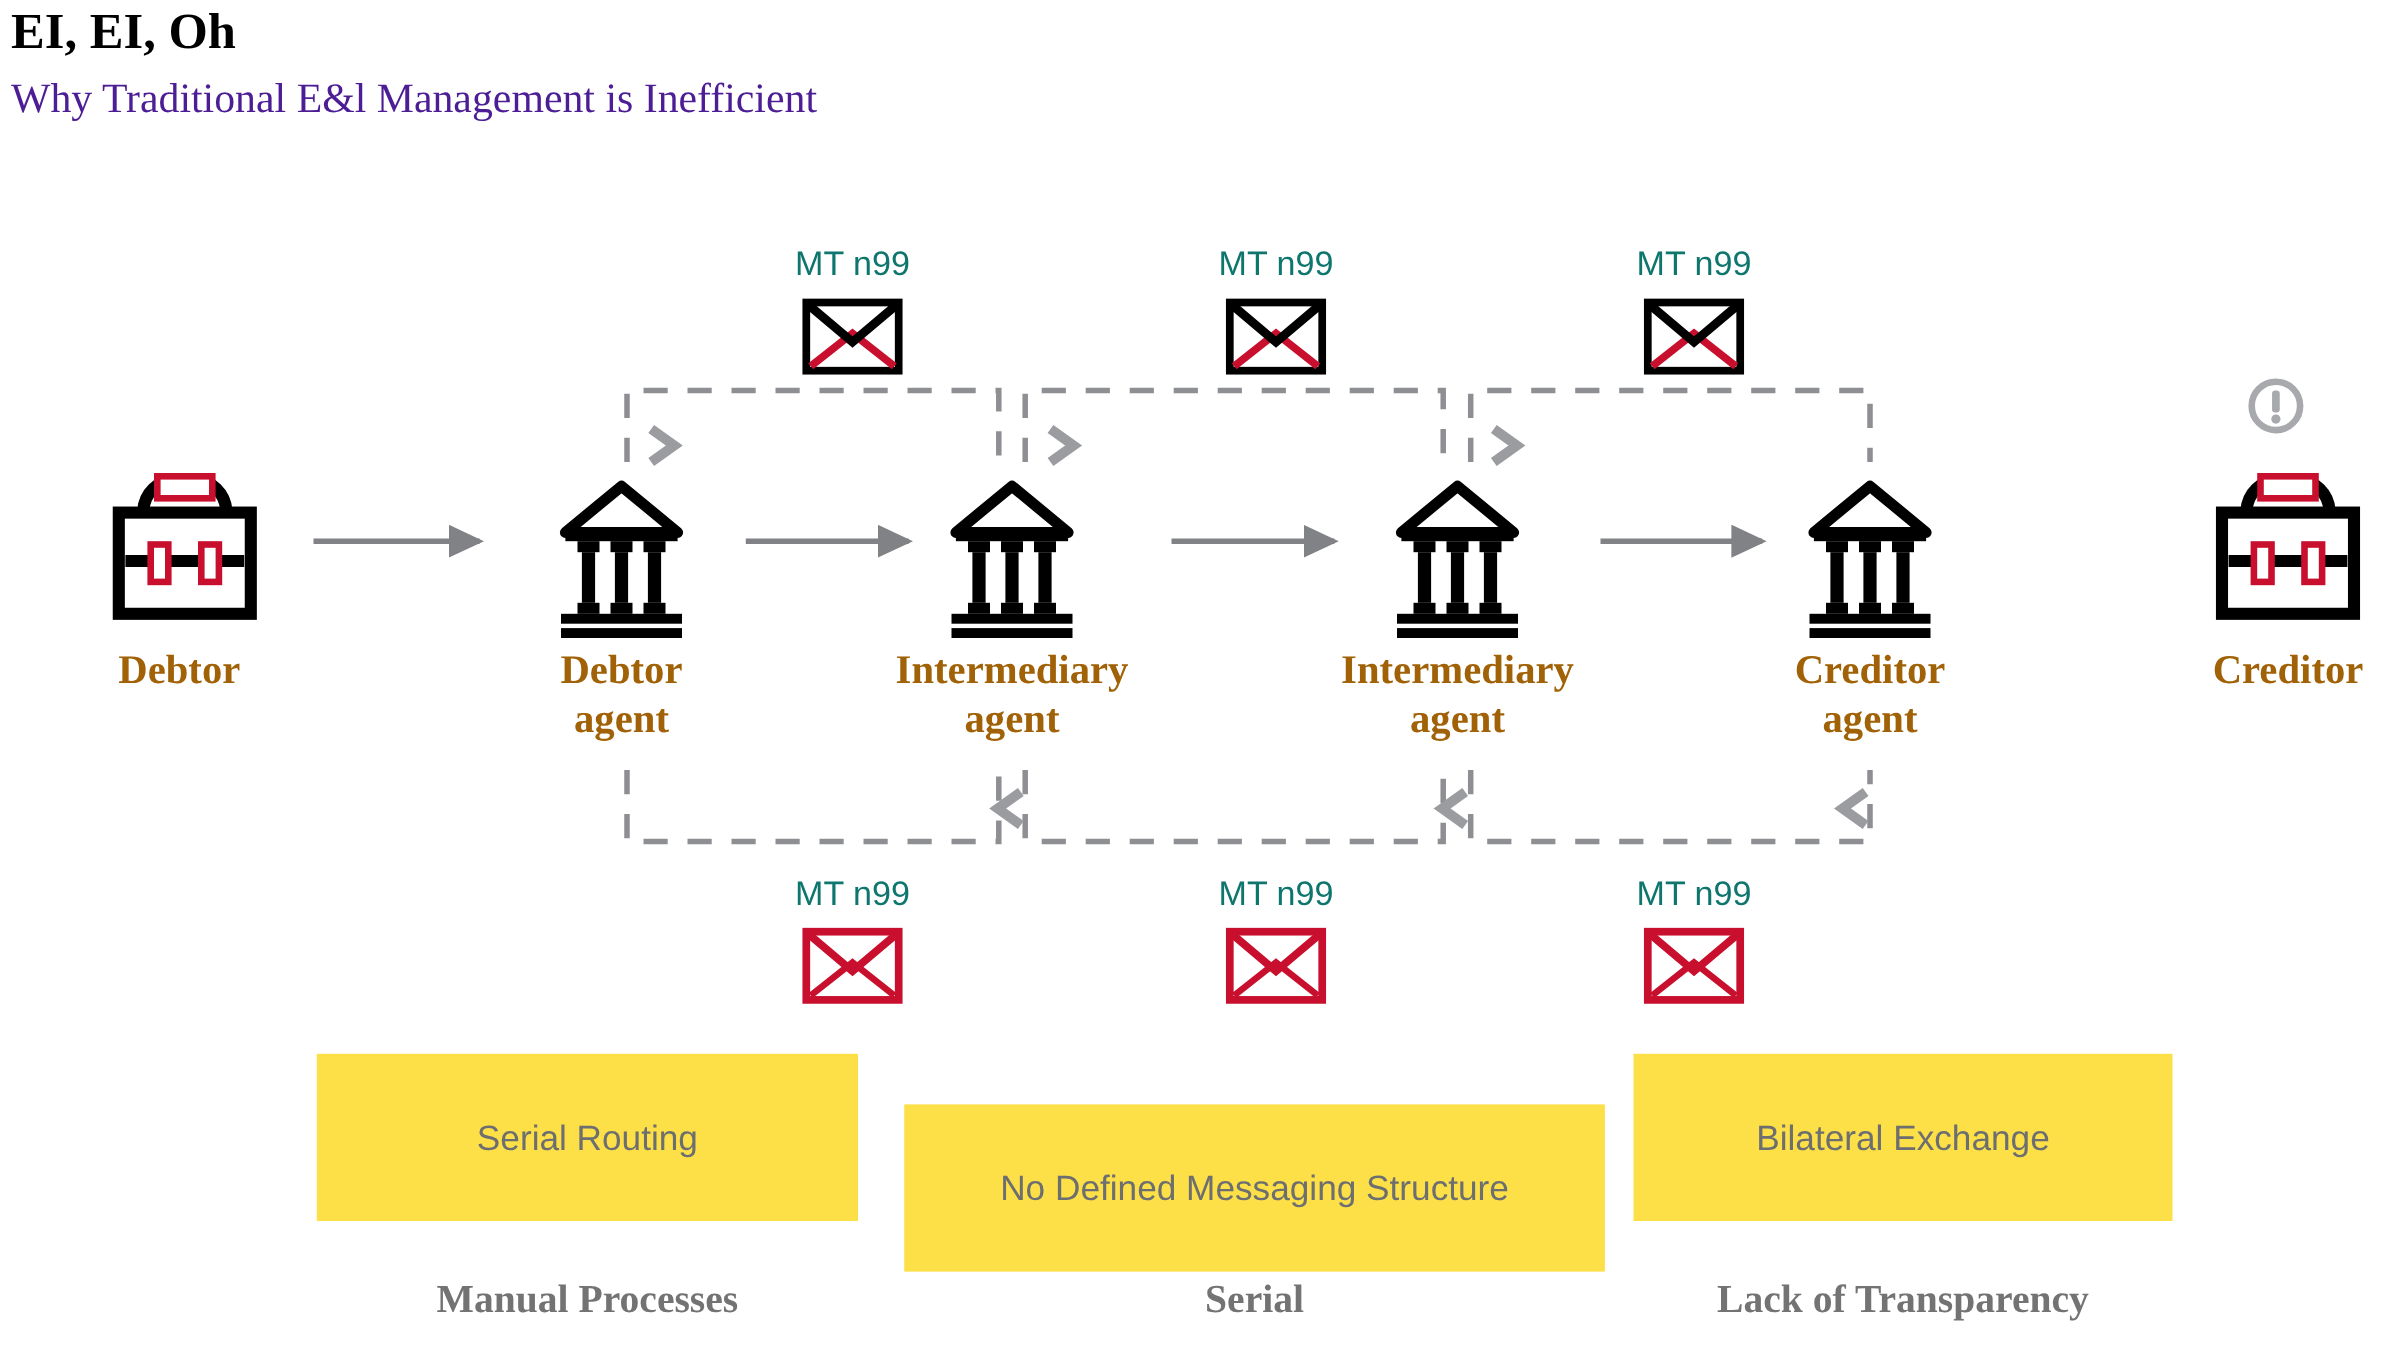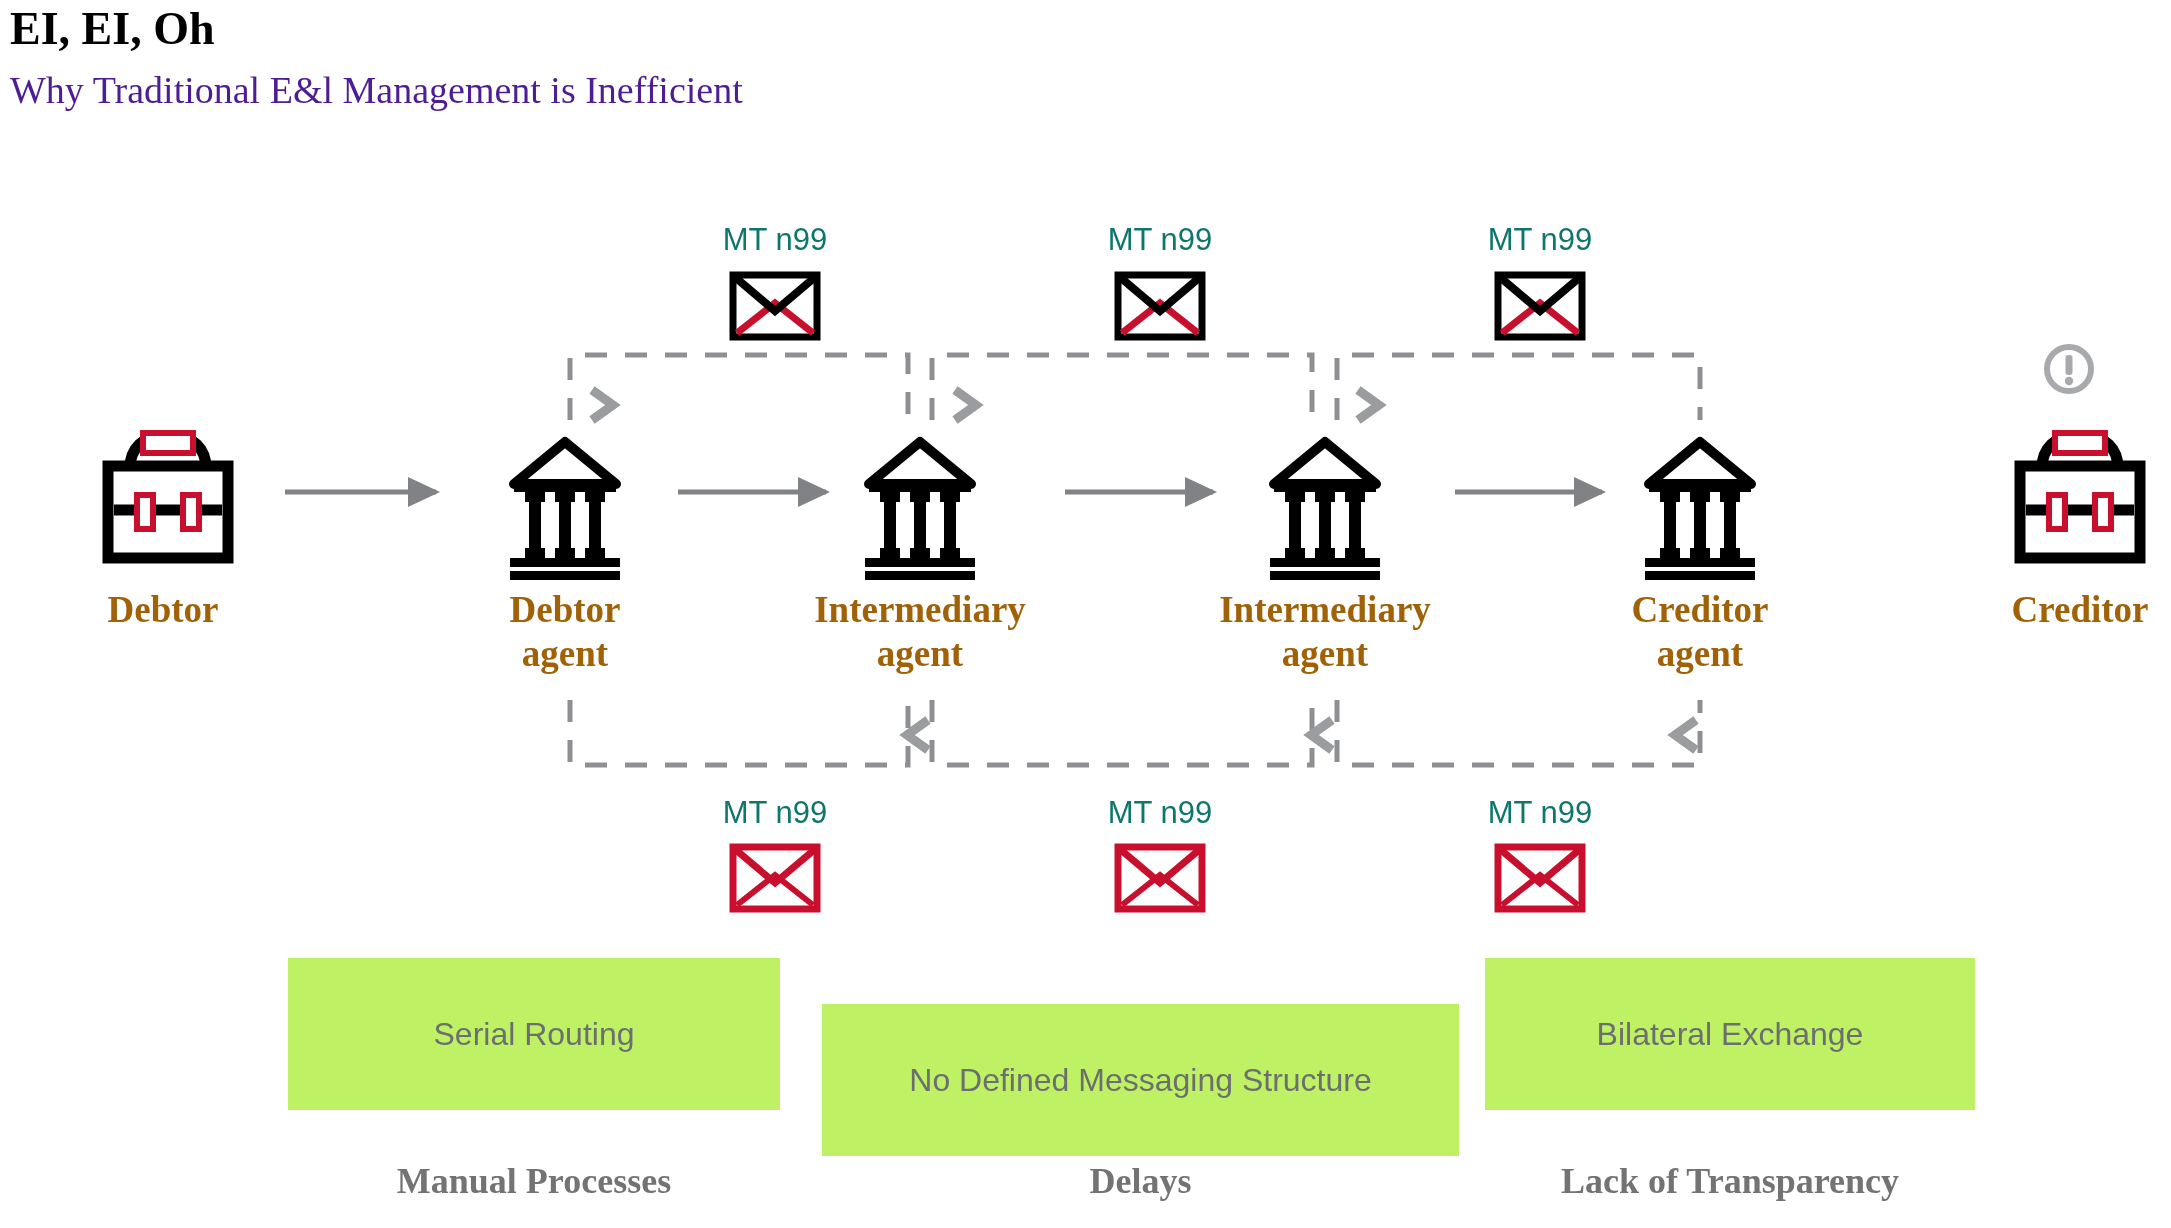--- a/index.html
+++ b/index.html
@@ -56,21 +56,21 @@
     text-align: center;
     font-family: Liberation Sans, sans-serif;
     font-size: 31px;
     color: #0f766e;
     white-space: nowrap;
   }
 
   
   .gray-box {
     position: absolute;
-    background: #bef264;
+    background: #fde047;
     display: flex;
     align-items: center;
     justify-content: center;
     text-align: center;
     font-family: "Liberation Sans", sans-serif;
     font-size: 32px;
     line-height: 1.28;
     color: #6d6e70;
     box-sizing: border-box;
     padding: 4px 12px;
@@ -313,16 +313,16 @@
 
   <div class="node-label" style="left:1955px; top:588px; width:250px;">
     <div>Creditor</div>
   </div>
 
   <div class="gray-box" style="left:288px; top:958px; width:492px; height:152px;">Serial Routing</div>
   <div class="gray-box" style="left:822px; top:958px; width:637px; height:152px;margin-top:46px;">No Defined Messaging Structure</div>
   <div class="gray-box" style="left:1485px; top:958px; width:490px; height:152px;">Bilateral Exchange</div>
 
   <div class="bottom-label" style="left:288px; top:1160px; width:492px;">Manual Processes</div>
-  <div class="bottom-label" style="left:822px; top:1160px; width:637px;">Delays</div>
+  <div class="bottom-label" style="left:822px; top:1160px; width:637px;">Serial</div>
   <div class="bottom-label" style="left:1485px; top:1160px; width:490px;">Lack of Transparency</div>
 
 </div>
 
 </body></html>

